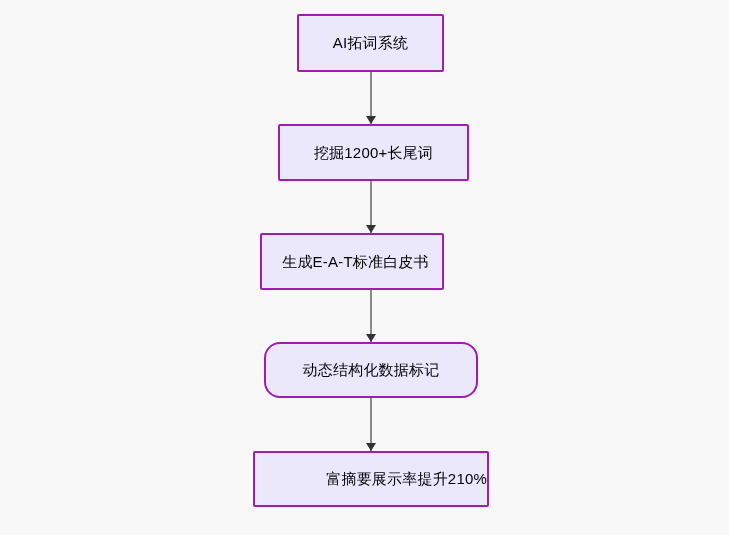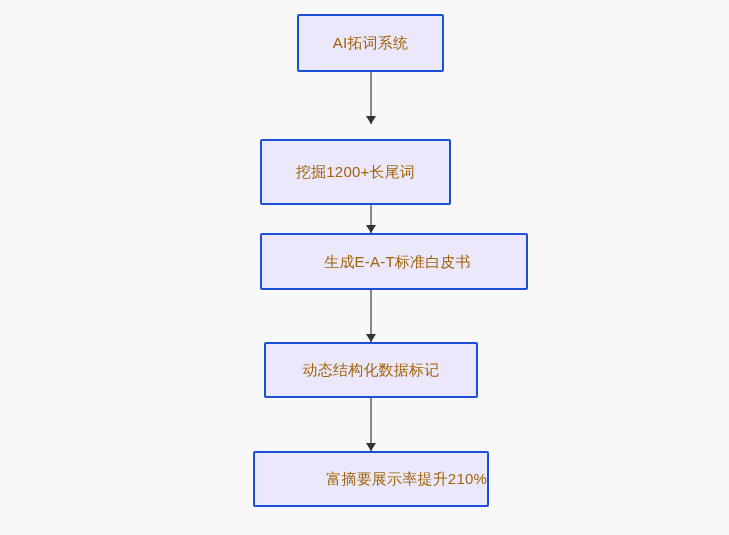--- a/index.html
+++ b/index.html
@@ -16,26 +16,26 @@
   #flow-canvas {
     position: relative;
     width: 729px;
     height: 535px;
     background: #f8f8f8;
   }
   .node {
     position: absolute;
     box-sizing: border-box;
     background: #ebe8fc;
-    border: 2px solid #1d4ed8;
+    border: 2px solid #a21caf;
     border-radius: 2px;
     display: flex;
     align-items: center;
     justify-content: center;
-    color: #a16207;
+    color: #000000;
     font-size: 15px;
     line-height: 1.2;
     letter-spacing: 0.2px;
     white-space: nowrap;
     z-index: 2;
   }
   .node-label {
     display: block;
   }
   .edge {
@@ -81,29 +81,29 @@
 
   <div class="edge" style="left:370px; top:398px; width:2px; height:53px;">
     <div class="edge-line" style="height:53px;"></div>
     <div class="edge-arrow" style="top:45px;"></div>
   </div>
 
   <div class="node" style="left:297px; top:14px; width:147px; height:58px;">
     <span class="node-label">AI拓词系统</span>
   </div>
 
-  <div class="node" style="left:260px; top:124px; width:191px; height:66px;margin-top:15px;">
+  <div class="node" style="left:278px; top:124px; width:191px; height:57px;">
     <span class="node-label">挖掘1200+长尾词</span>
   </div>
 
-  <div class="node" style="left:260px; top:233px; width:268px; height:57px;padding-left:7px;">
+  <div class="node" style="left:260px; top:233px; width:184px; height:57px;padding-left:7px;">
     <span class="node-label">生成E-A-T标准白皮书</span>
   </div>
 
-  <div class="node" style="left:264px; top:342px; width:214px; height:56px;">
+  <div class="node" style="left:264px; top:342px; width:214px; height:56px;border-radius:16px;">
     <span class="node-label">动态结构化数据标记</span>
   </div>
 
   <div class="node" style="left:253px; top:451px; width:236px; height:56px;justify-content:flex-end;">
     <span class="node-label">富摘要展示率提升210%</span>
   </div>
 
 </div>
 
 </body></html>

